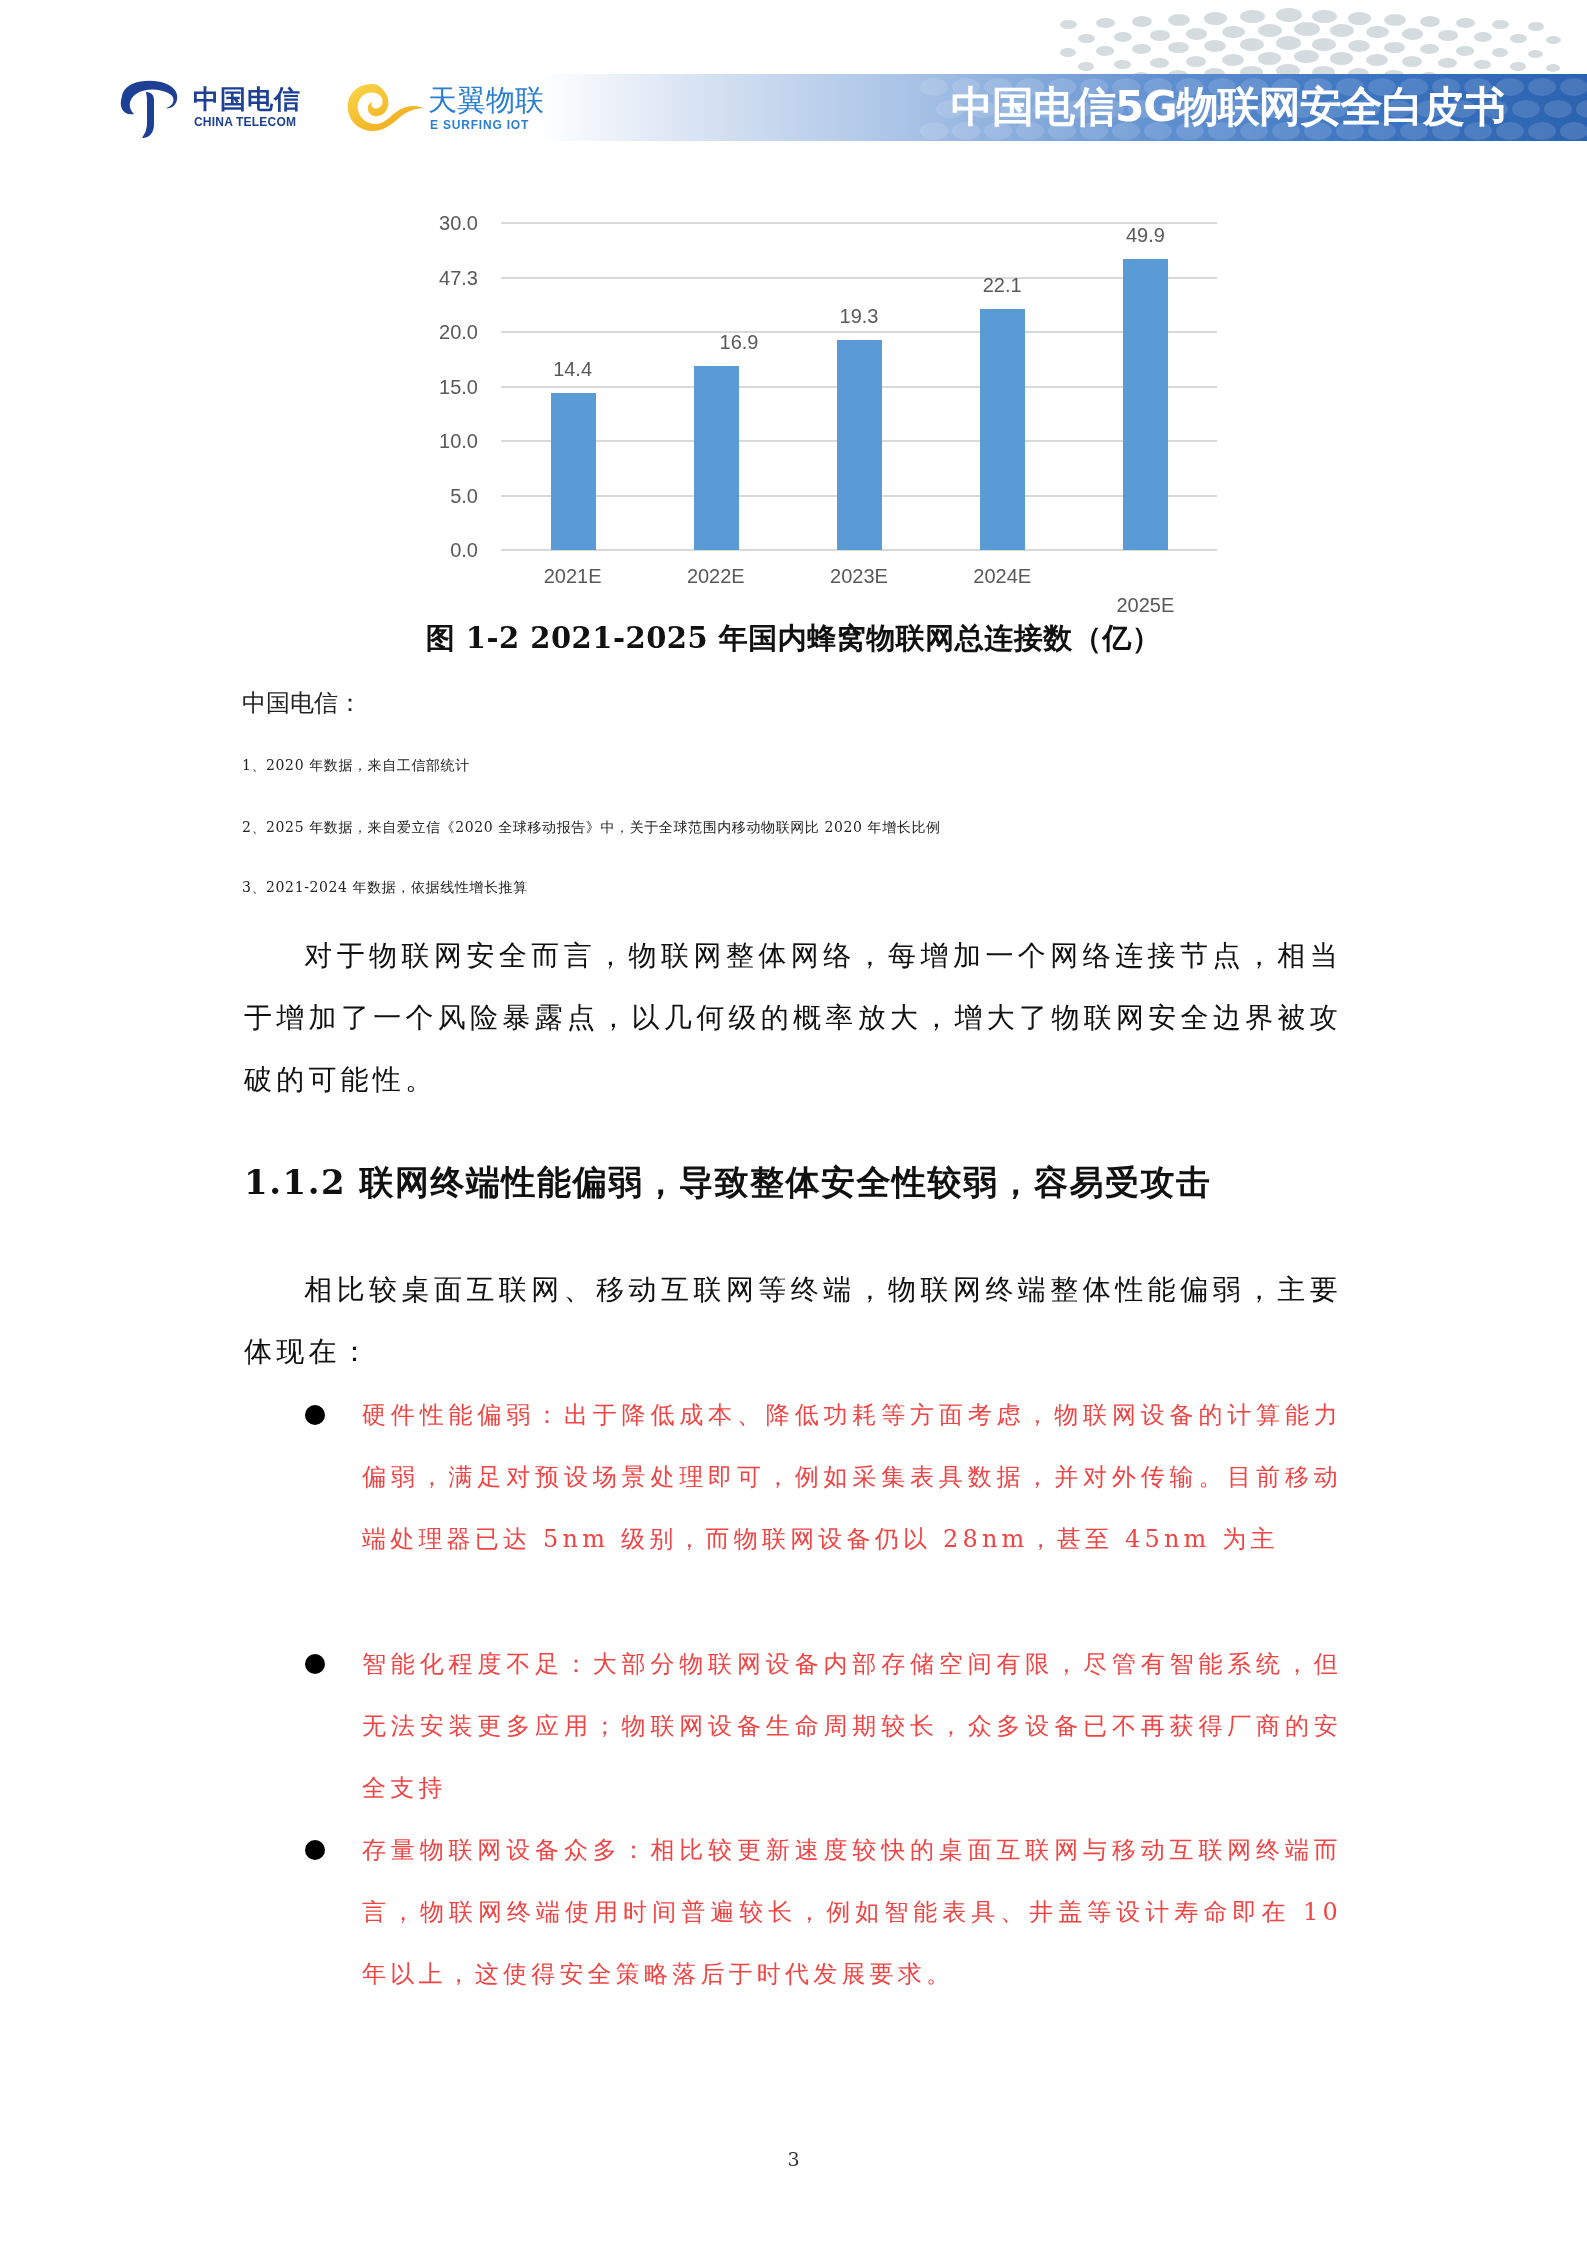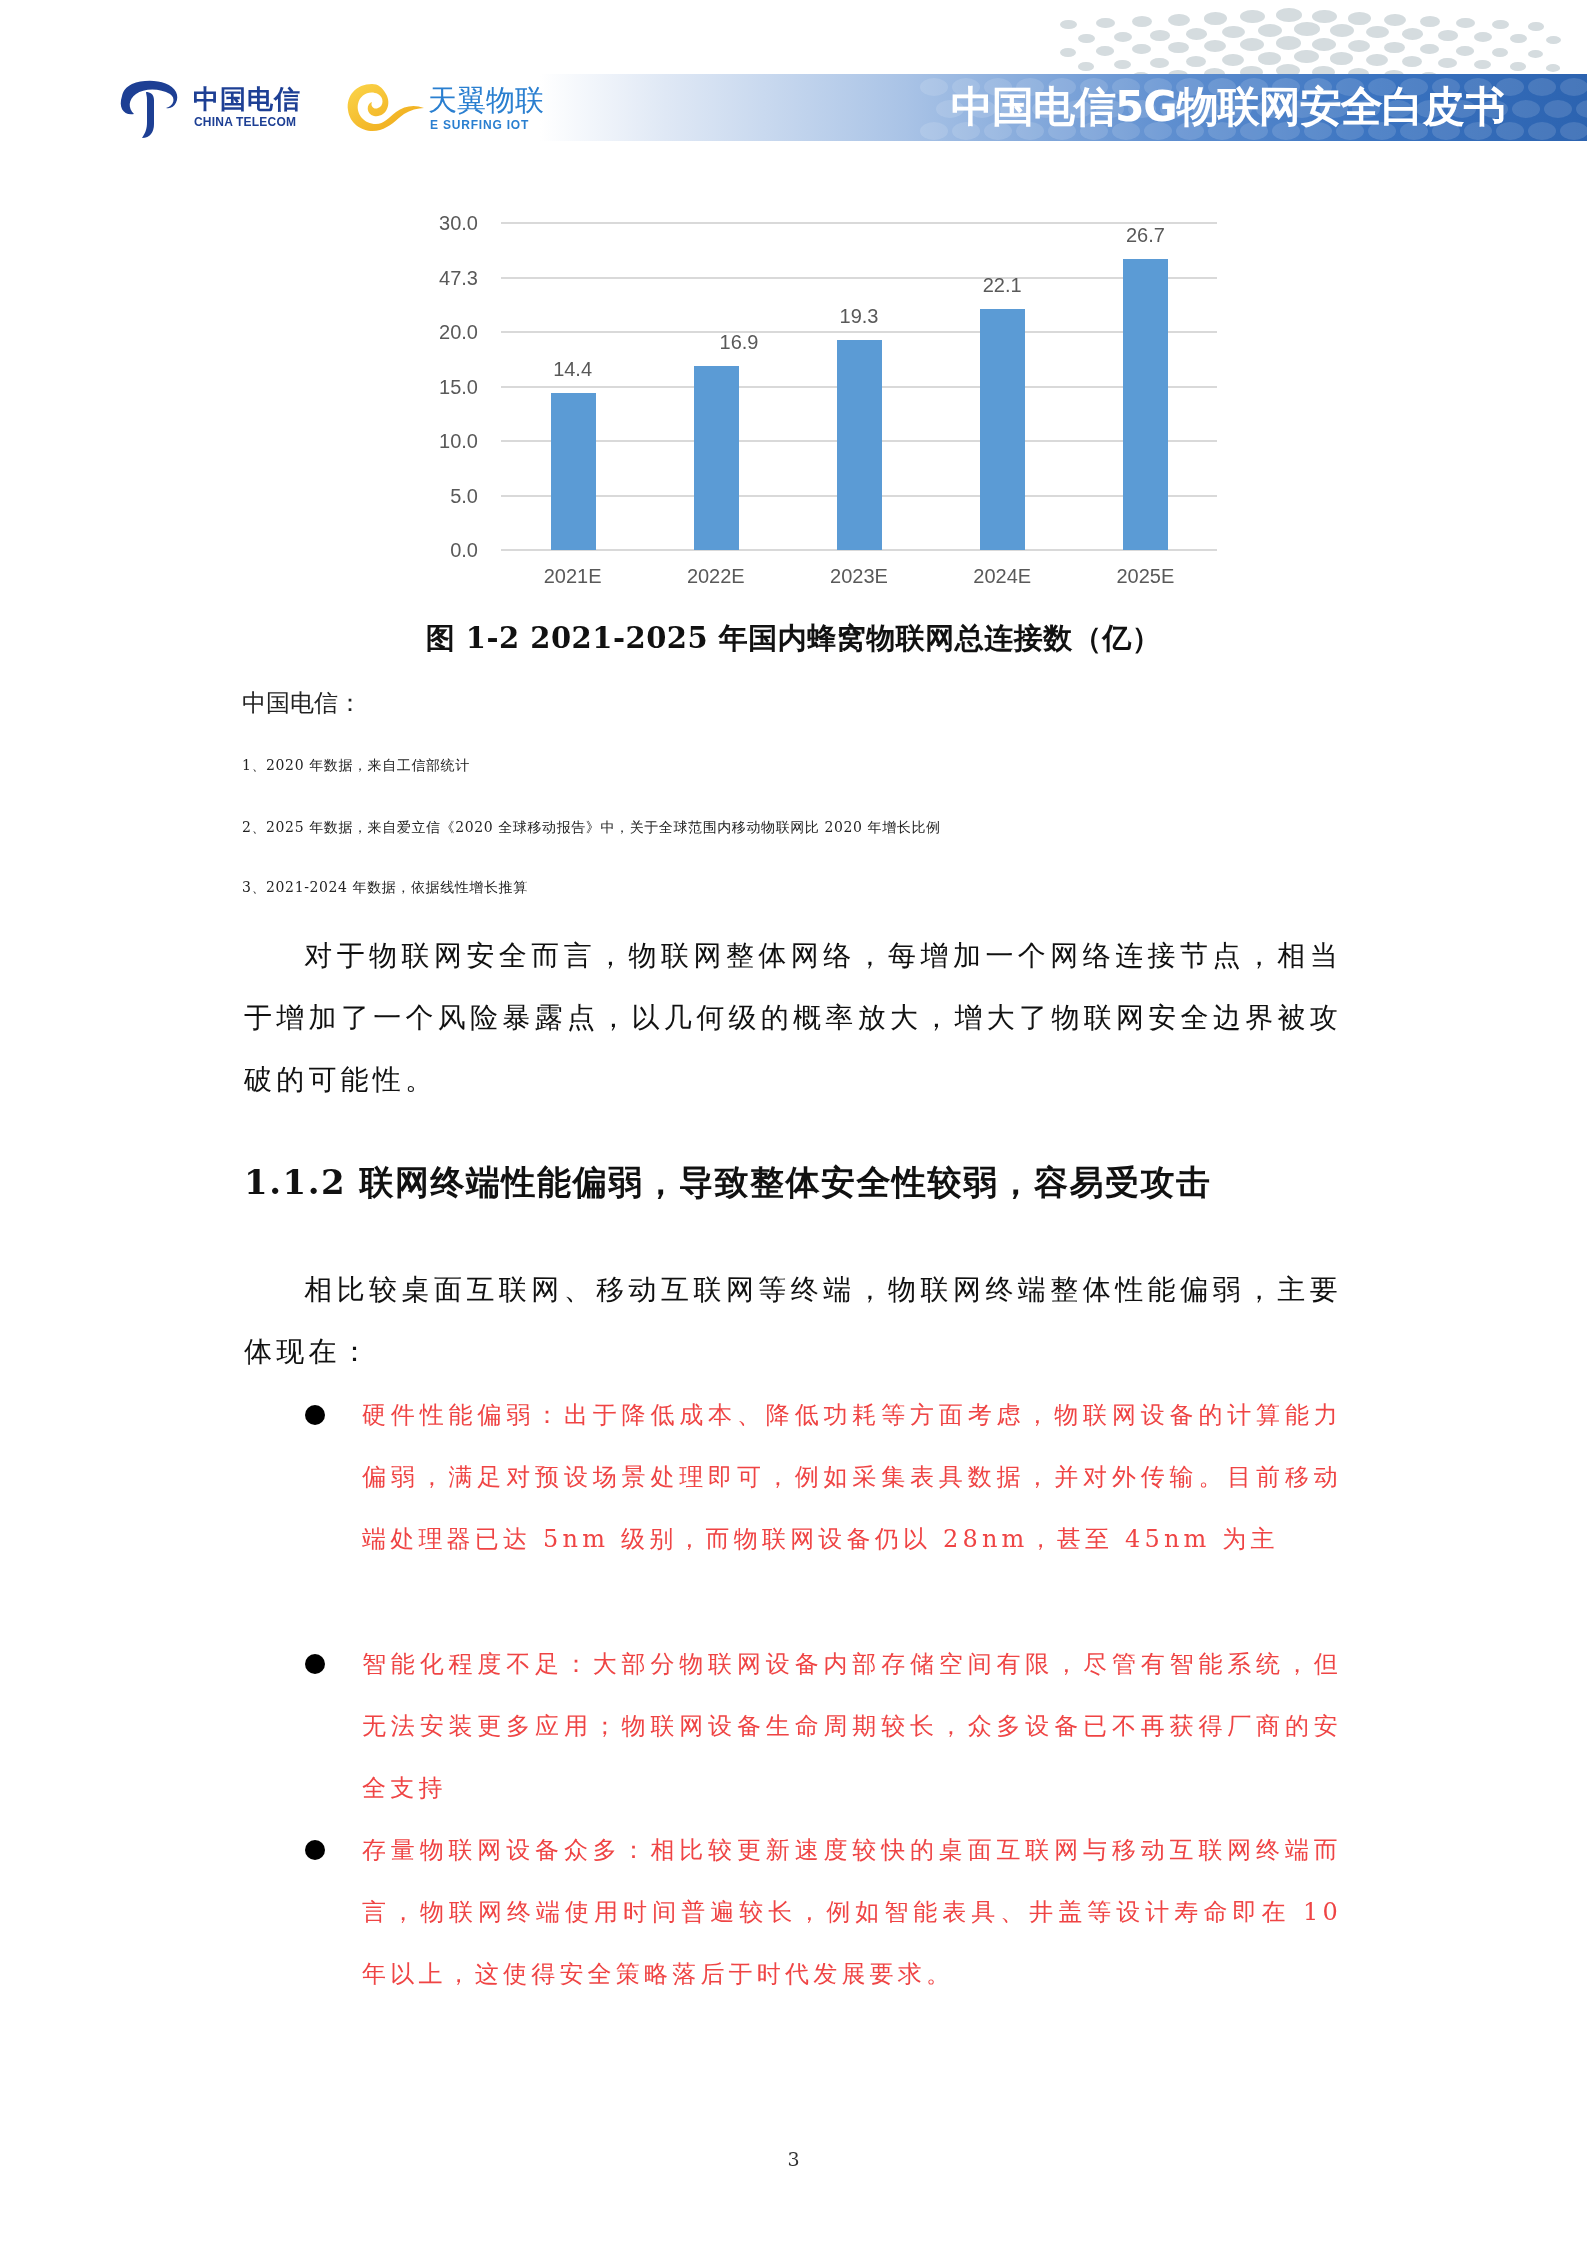--- a/index.html
+++ b/index.html
@@ -240,22 +240,22 @@
       <div class="bar" style="left: 693.8px; top: 365.79px; height: 184.21px; background: rgb(91, 155, 213);"></div>
       <div class="vlabel" style="left: 689px; top: 331.79px;">16.9</div>
       <div class="xlabel" style="left: 655.8px;">2022E</div>
       <div class="bar" style="left: 837px; top: 339.63px; height: 210.37px; background: rgb(91, 155, 213);"></div>
       <div class="vlabel" style="left: 809px; top: 305.63px;">19.3</div>
       <div class="xlabel" style="left: 799px;">2023E</div>
       <div class="bar" style="left: 980.2px; top: 309.11px; height: 240.89px; background: rgb(91, 155, 213);"></div>
       <div class="vlabel" style="left: 952.2px; top: 275.11px;">22.1</div>
       <div class="xlabel" style="left: 942.2px;">2024E</div>
       <div class="bar" style="left: 1123.4px; top: 258.97px; height: 291.03px; background: rgb(91, 155, 213);"></div>
-      <div class="vlabel" style="left: 1095.4px; top: 224.97px;">26.7</div>
-      <div class="xlabel" style="left: 1085.4px;">2025E</div>
+      <div class="vlabel" style="left: 1095.4px; top: 224.97px;">49.9</div>
+      <div class="xlabel" style="left: 1085.4px; margin-top: 29px;">2025E</div>
     </div>
 </div>
 
 <div class="caption">图 1-2 2021-2025 年国内蜂窝物联网总连接数（亿）</div>
 
 <div class="src-title">中国电信：</div>
 <div class="src-note" style="top:753px">1、2020 年数据，来自工信部统计</div>
 <div class="src-note" style="top:815px">2、2025 年数据，来自爱立信《2020 全球移动报告》中，关于全球范围内移动物联网比 2020 年增长比例</div>
 <div class="src-note" style="top:875px">3、2021-2024 年数据，依据线性增长推算</div>
 

